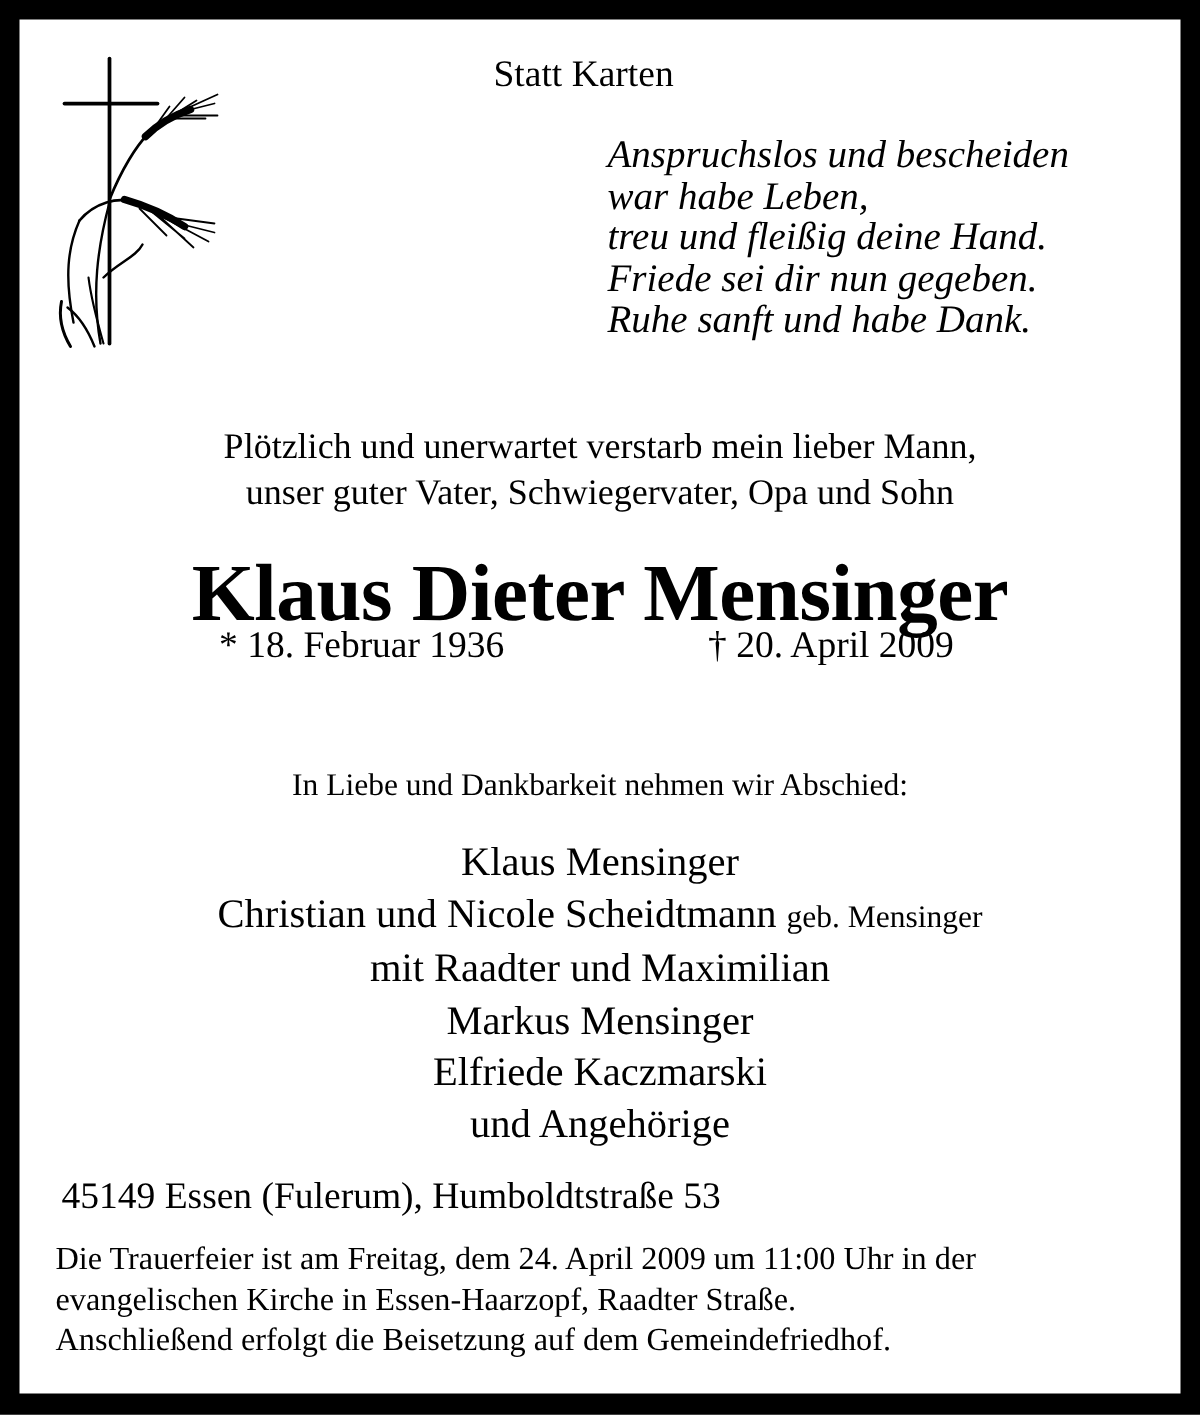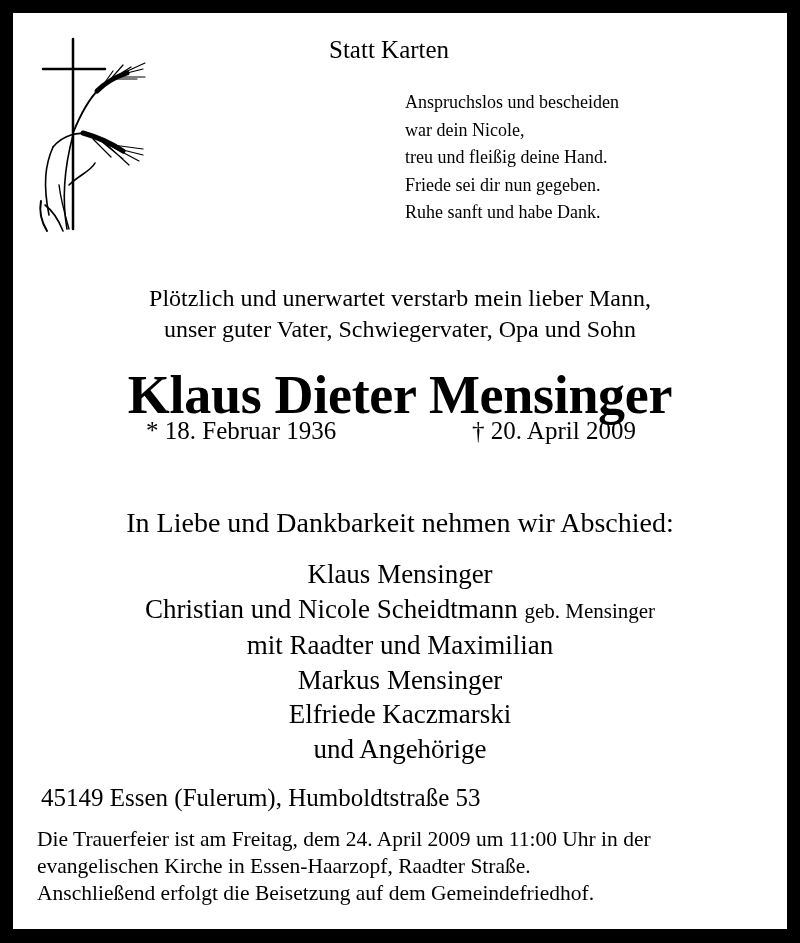--- a/index.html
+++ b/index.html
@@ -6,27 +6,27 @@
   body { width: 800px; height: 943px; position: relative; overflow: hidden; }
   .frame {
     position: absolute; left: 13px; top: 13px; width: 774px; height: 916px;
     background: #fff; color: #000;
     font-family: "Liberation Serif", "DejaVu Serif", serif;
   }
   .abs { position: absolute; white-space: nowrap; }
   .center { left: 0; right: 0; text-align: center; margin-top: 28px; }
   .illustration { position: absolute; left: 20px; top: 22px; width: 125px; height: 200px; }
   .heading { top: 22px; left: 316px; font-size: 25px; line-height: 30px; }
-  .poem { left: 392px; top: 76px; font-size: 18px; line-height: 27.5px; }
+  .poem { left: 392px; top: 76px; font-size: 26px; line-height: 27.5px; font-style: italic; }
   .poem div { white-space: nowrap; }
   .intro { top: 242px; font-size: 24px; line-height: 31px; }
   .name { top: 322px; font-size: 54px; font-weight: bold; line-height: 64px; letter-spacing: -0.3px; }
   .birth { left: 133px; top: 403px; font-size: 25px; line-height: 30px; }
   .death { left: 459px; top: 403px; font-size: 25px; line-height: 30px; }
-  .farewell { top: 468px; font-size: 28px; line-height: 28px; }
+  .farewell { top: 468px; font-size: 21px; line-height: 28px; }
   .mourners { top: 516px; font-size: 27px; line-height: 34.5px; }
   .mourners .small { font-size: 21px; }
   .address { left: 28px; top: 770px; font-size: 25px; line-height: 30px; }
   .service { left: 24px; top: 813px; font-size: 21.5px; line-height: 27px; }
   .service div { white-space: nowrap; }
 </style>
 </head>
 <body>
 
 <div class="frame">
@@ -51,21 +51,21 @@
       <path d="M8 166 C 6 176, 8 186, 14 196" stroke-width="2"></path>
       <path d="M12 170 C 20 176, 26 186, 30 196" stroke-width="1.6"></path>
       <path d="M26 150 C 28 166, 32 180, 36 194" stroke-width="1.4"></path>
     </g>
   </svg>
 
   <div class="abs heading">Statt Karten</div>
 
   <div class="abs poem">
     <div>Anspruchslos und bescheiden</div>
-    <div>war dein Nicole,</div>
+    <div>war habe Leben,</div>
     <div>treu und fleißig deine Hand.</div>
     <div>Friede sei dir nun gegeben.</div>
     <div>Ruhe sanft und habe Dank.</div>
   </div>
 
   <div class="abs center intro">
     <div>Plötzlich und unerwartet verstarb mein lieber Mann,</div>
     <div>unser guter Vater, Schwiegervater, Opa und Sohn</div>
   </div>
 

